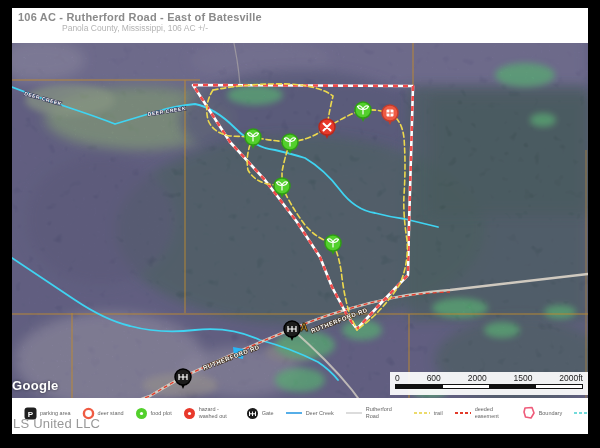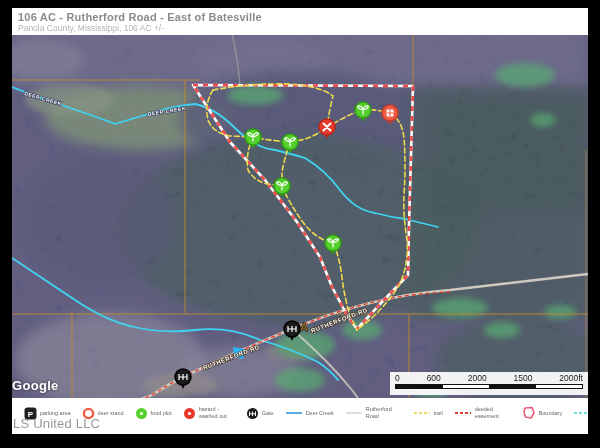--- a/index.html
+++ b/index.html
@@ -3,23 +3,23 @@
 <meta charset="utf-8">
 <style>
   html,body{margin:0;padding:0;background:#000;}
   *{box-sizing:border-box;}
   #stage{position:relative;width:600px;height:448px;background:#000;overflow:hidden;
          font-family:"Liberation Sans", sans-serif;}
   
   #map-wrap{position:absolute;left:12px;top:8px;width:576px;height:390px;overflow:hidden;background:#4e4877;}
   #map-svg{display:block;}
   
-  #header{position:absolute;left:12px;top:8px;width:576px;height:27px;background:#fff;padding:3px 16px 0 6px;z-index:20;}
+  #header{position:absolute;left:12px;top:8px;width:576px;height:35px;background:#fff;padding:3px 16px 0 6px;z-index:20;}
   #header .title{font-size:11px;font-weight:bold;color:#8a8a8a;letter-spacing:.2px;line-height:12px;}
-  #header .subtitle{font-size:8.5px;color:#b3b3b3;line-height:10px;}
+  #header .subtitle{font-size:8.5px;color:#b3b3b3;line-height:10px;margin-left:44px;}
   
   #gwm{position:absolute;left:12px;top:378px;z-index:15;color:#fff;font-size:13px;font-weight:bold;
        letter-spacing:.3px;text-shadow:0 0 3px rgba(0,0,0,.6);}
   
   #scalebar{position:absolute;left:390px;top:372px;width:198px;height:23px;background:rgba(255,255,255,.92);
             z-index:15;padding:1px 5px 0 5px;}
   #scalebar .ticks{display:flex;justify-content:space-between;font-size:8.5px;color:#222;line-height:10px;}
   #scalebar .bar{display:flex;height:5px;border:1px solid #111;margin-top:1px;background:#fff;}
   #scalebar .bar i{flex:1;}
   #scalebar .bar i:nth-child(odd){background:#111;}

